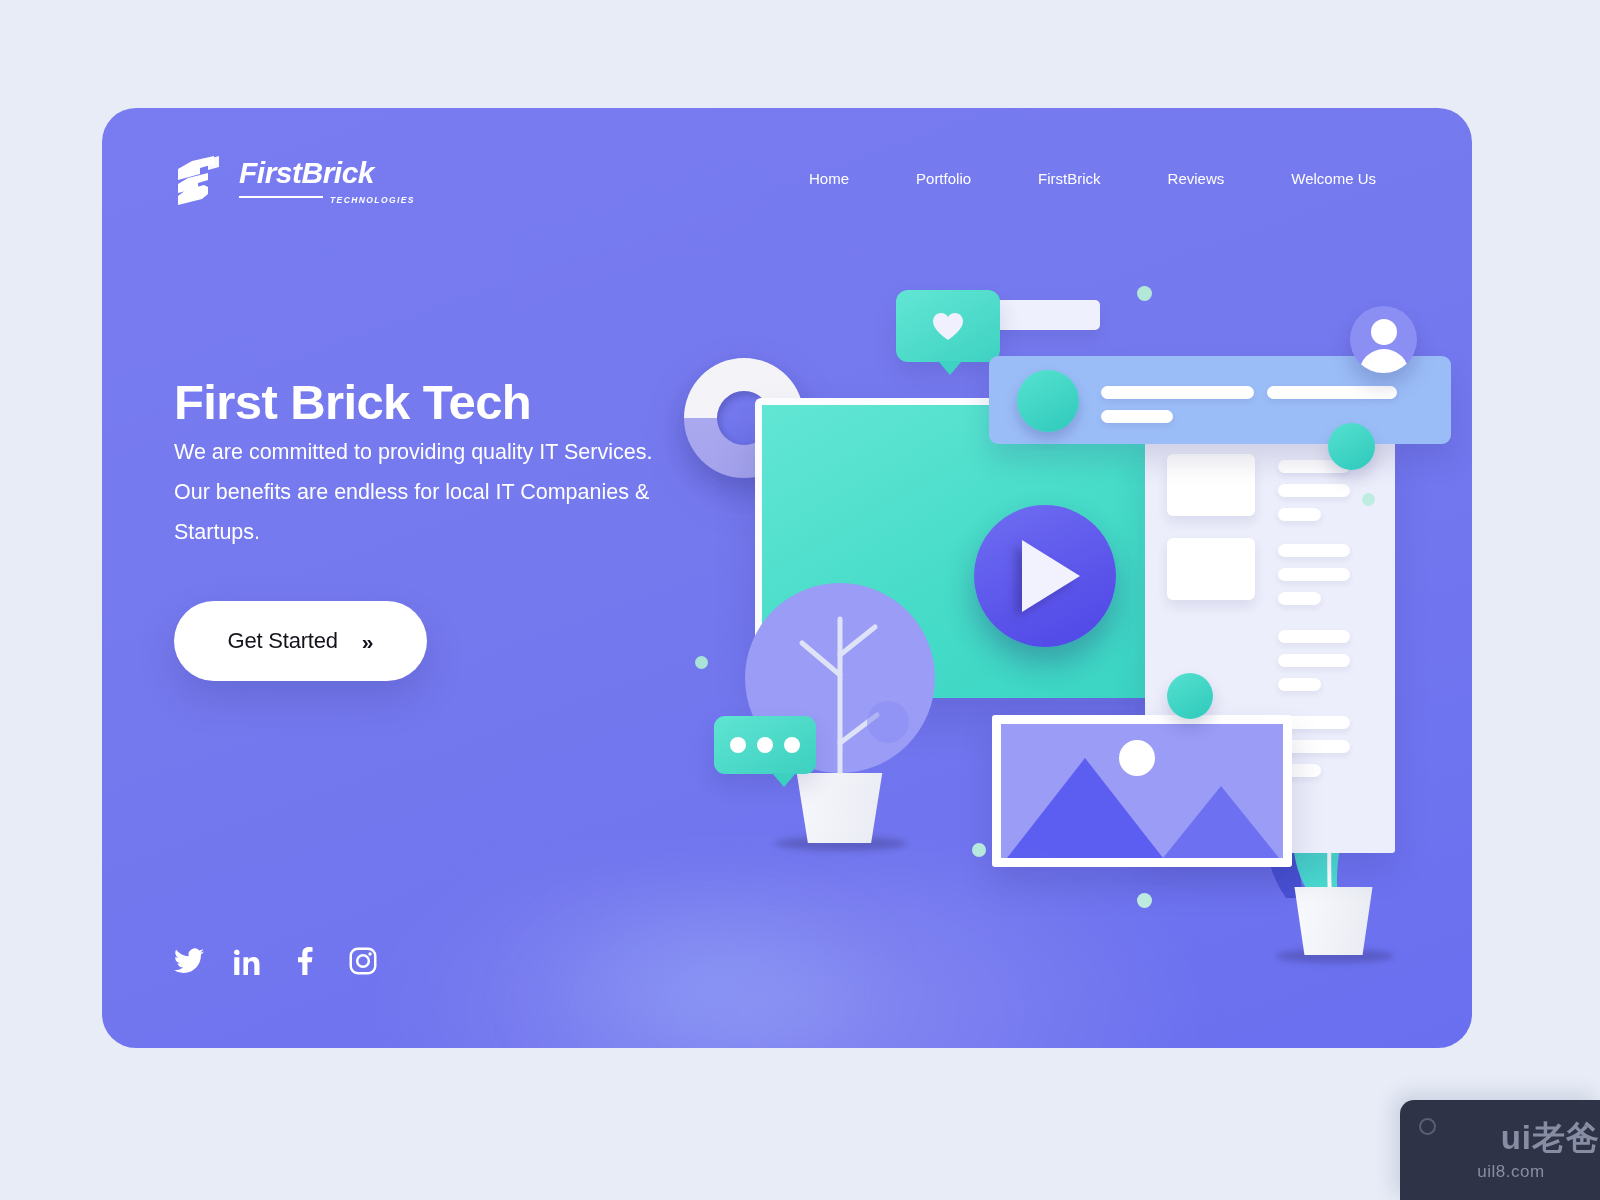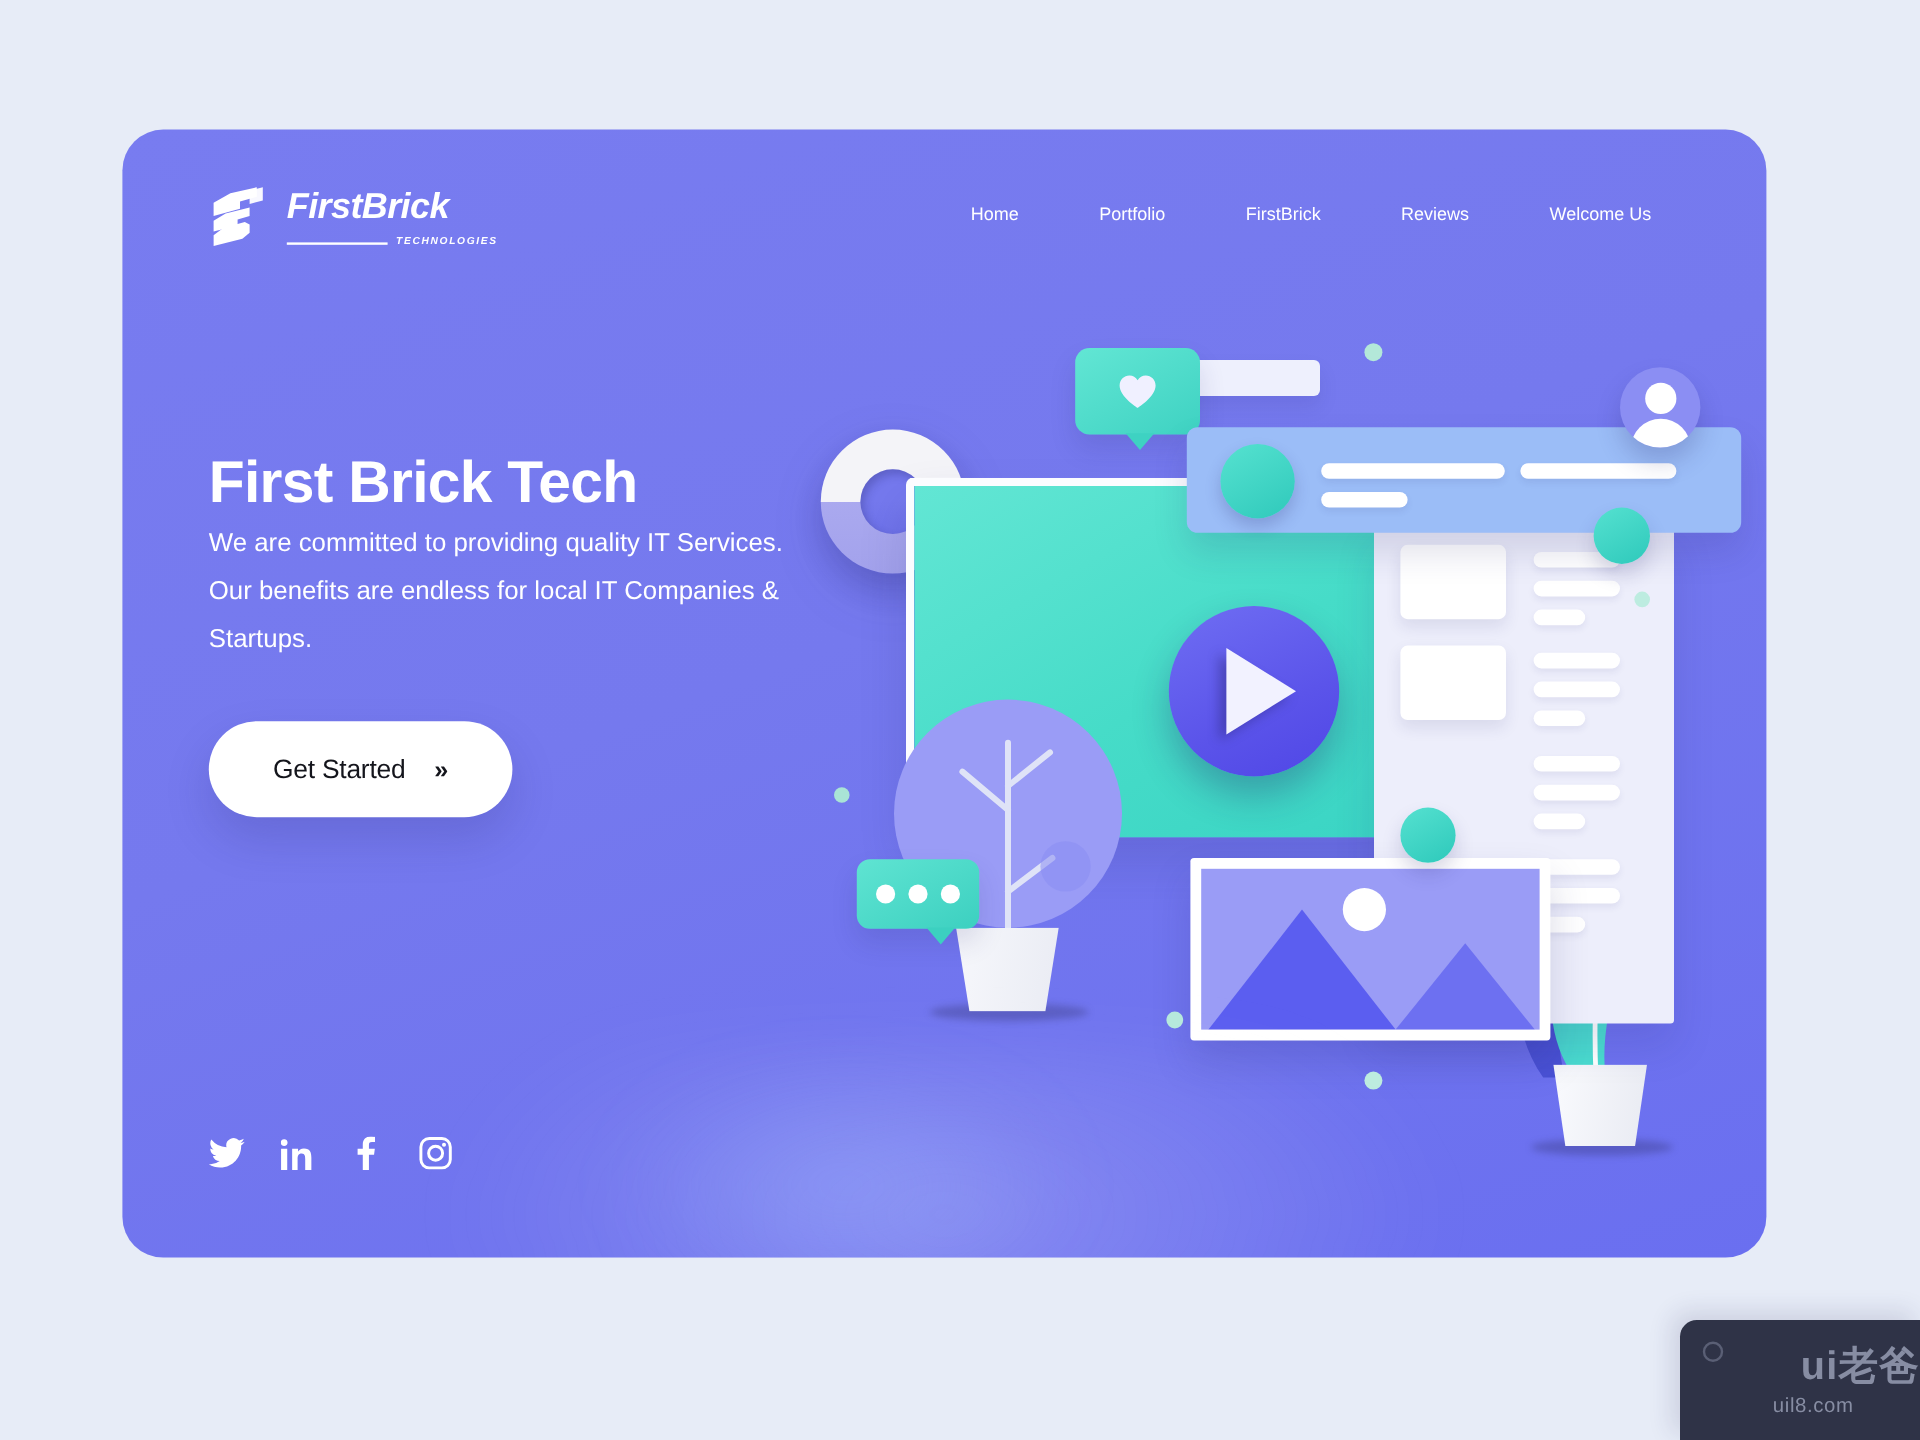--- a/index.html
+++ b/index.html
@@ -33,21 +33,21 @@
   
   .header{ position:absolute; left:0; top:0; width:100%; height:150px; }
   .logo{ position:absolute; left:72px; top:45px; display:flex; align-items:center; gap:13px; }
   .logo-mark{ width:52px; height:56px; }
   .logo-text{ display:flex; flex-direction:column; line-height:1; }
   .logo-name{
     font-size:30px; font-weight:bold; font-style:italic; color:#fff;
     letter-spacing:-0.5px;
   }
   .logo-sub{
-    display:flex; align-items:flex-end; gap:7px; margin-top:8px;
+    display:flex; align-items:flex-start; gap:7px; margin-top:8px;
   }
   .logo-rule{ width:84px; height:2px; background:#fff; }
   .logo-tag{
     font-size:8.5px; font-weight:bold; font-style:italic; color:#fff;
     letter-spacing:1.4px;
   }
   .nav{ position:absolute; right:96px; top:62px; display:flex; align-items:center; gap:0; }
   .nav a{
     color:#fff; font-size:15px; text-decoration:none;
     padding:0 0; margin-left:67px; white-space:nowrap;

